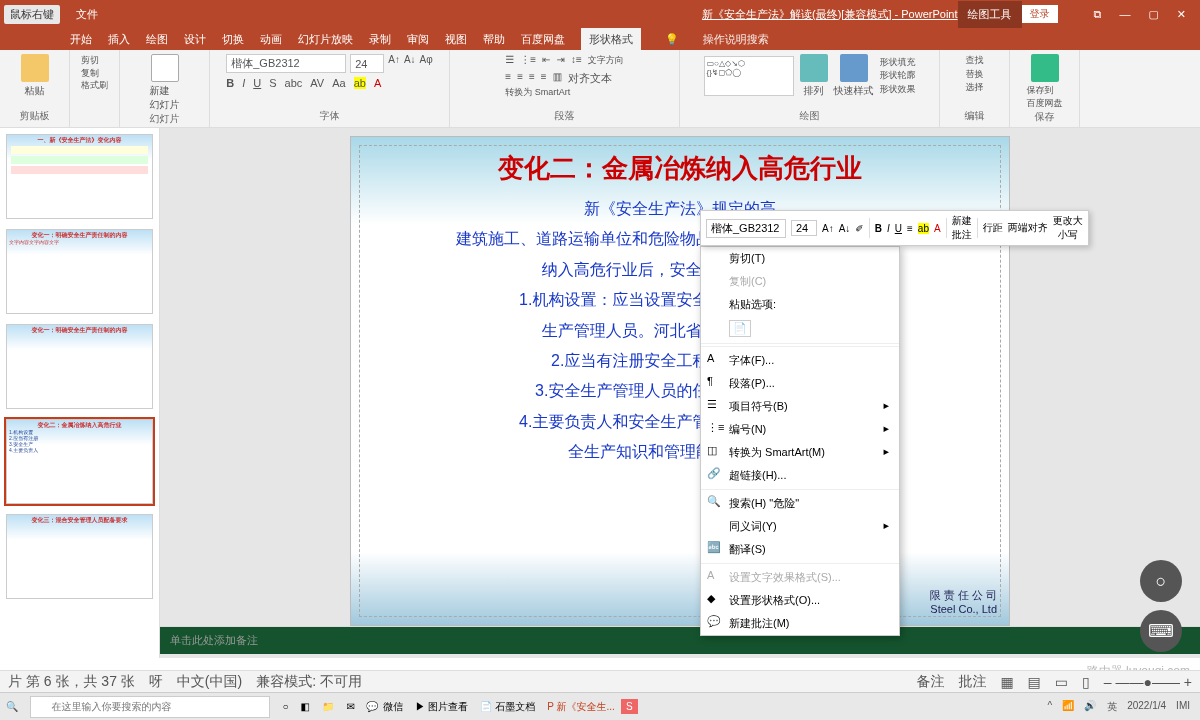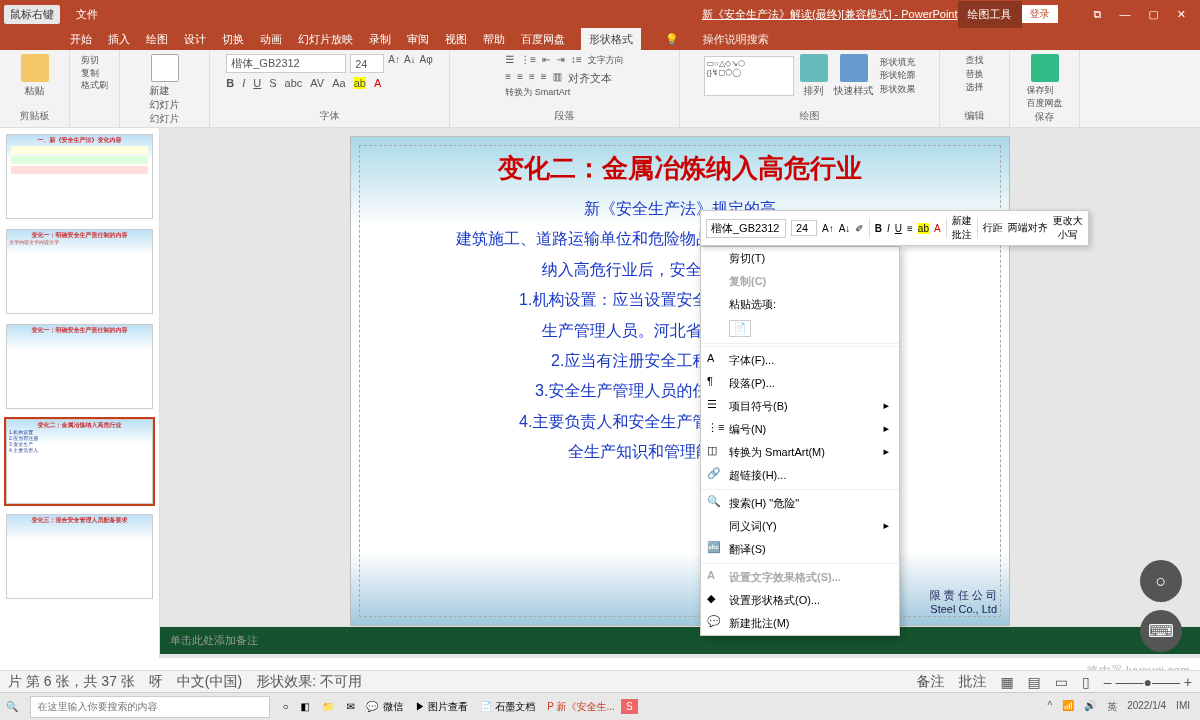--- a/index.html
+++ b/index.html
@@ -34,30 +34,30 @@
 .canvas { flex: 1; background: #e6e6e6; position: relative; display: flex; flex-direction: column; }
 .slide { margin: 8px auto 0; width: 660px; height: 490px; background: linear-gradient(#a8d8e8, #fff 18%, #fff 85%, #a0c8dd); border: 1px solid #bbb; padding: 14px 18px; position: relative; outline: 1px dashed #aaa; outline-offset: -10px; }
 .slide h1 { color: #c00; text-align: center; font-size: 26px; font-weight: bold; margin-bottom: 8px; font-family: "KaiTi", serif; }
 .slide .body { color: #1838c7; font-size: 16px; font-weight: normal; line-height: 1.9; text-align: center; font-family: "KaiTi", serif; }
 .notes { background: #14532d; border-top: 1px solid #ddd; padding: 6px 10px; color: #999; font-size: 11px; }
 
 .status { position: absolute; bottom: 28px; left:0; right:0; height: 22px; background: #f3f3f3; border-top: 1px solid #ddd; display: flex; align-items: center; font-size: 14px; color: #555; padding: 0 8px; gap: 14px; }
 .status .spacer { flex: 1; }
 
 .taskbar { position: absolute; bottom: 0; left: 0; right: 0; height: 28px; background: #e8e8e8; display: flex; align-items: center; font-size: 10px; border-top: 1px solid #ccc; }
-.taskbar .search { flex: 0 0 240px; border: 1px solid #ccc; background: #fff; padding: 3px 6px; margin: 0 6px; color: #777; }
+.taskbar .search { flex: 0 0 240px; border: 1px solid #ccc; background: #fff; padding: 3px 20px; margin: 0 6px; color: #777; }
 .taskbar .titem { padding: 0 6px; display: flex; align-items: center; gap: 4px; }
 .taskbar .tray { margin-left: auto; display: flex; gap: 10px; padding-right: 10px; color: #555; }
 
 .mini-toolbar { position: absolute; top: 210px; left: 700px; background: #fff; border: 1px solid #ccc; box-shadow: 2px 2px 6px rgba(0,0,0,.2); display: flex; align-items: center; padding: 3px 5px; gap: 5px; font-size: 10px; z-index: 50; }
 .mini-toolbar .sep { width: 1px; height: 20px; background: #ddd; }
 
 .ctx { position: absolute; top: 246px; left: 700px; width: 200px; background: #fff; border: 1px solid #ccc; box-shadow: 2px 2px 8px rgba(0,0,0,.25); font-size: 11px; z-index: 49; }
 .ctx .item { padding: 4px 10px 4px 28px; position: relative; display:flex; justify-content: space-between; }
-.ctx .item.disabled { color: #aaa; font-weight: bold; }
+.ctx .item.disabled { color: #aaa; }
 .ctx hr { border: none; border-top: 1px solid #eee; margin: 2px 0; }
 .ctx .ic { position: absolute; left: 6px; top: 3px; width: 14px; height: 14px; }
 
 .float-btn { position: absolute; right: 18px; width: 42px; height: 42px; border-radius: 50%; background: #555; color:#fff; display:flex; align-items:center; justify-content:center; font-size:18px; }
 .watermark { position: absolute; right: 10px; bottom: 40px; font-size: 12px; color: #888; opacity: .6; }
 </style>
 </head>
 <body>
 
 <div class="titlebar">
@@ -333,21 +333,21 @@
 </div>
 
 <div class="float-btn" style="top:560px">○</div>
 <div class="float-btn" style="top:610px">⌨</div>
 <div class="watermark">路由器 luyouqi.com</div>
 
 <div class="status">
   <span>片 第 6 张，共 37 张</span>
   <span>呀</span>
   <span>中文(中国)</span>
-  <span>形状效果: 不可用</span>
+  <span>兼容模式: 不可用</span>
   <span class="spacer"></span>
   <span>备注</span>
   <span>批注</span>
   <span>▦</span>
   <span>▤</span>
   <span>▭</span>
   <span>▯</span>
   <span>– ——●—— +</span>
 </div>
 

